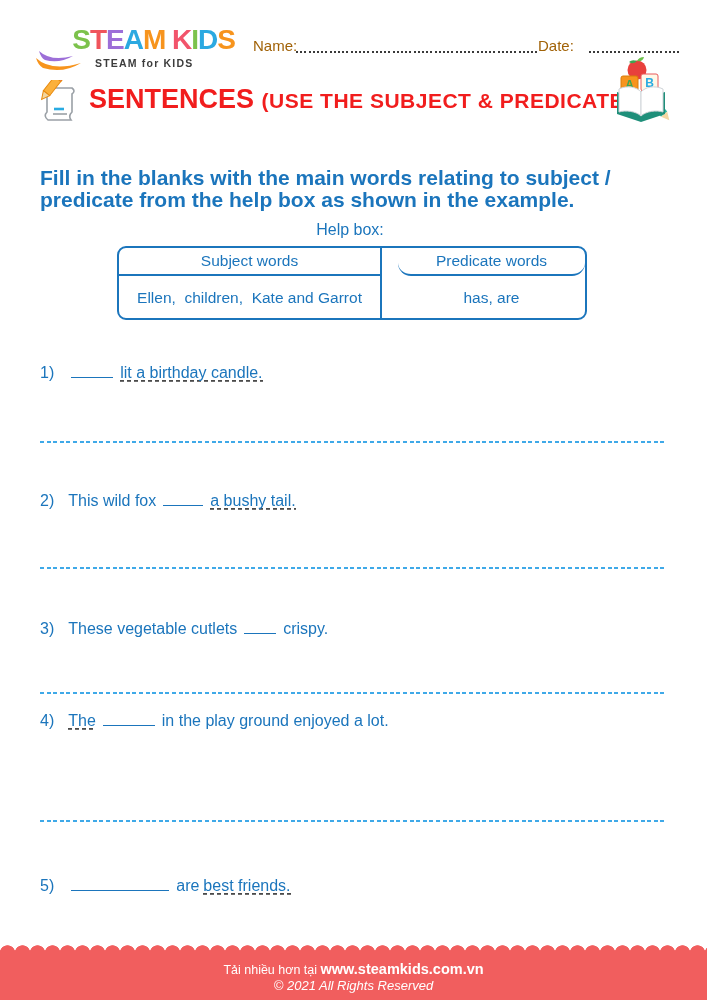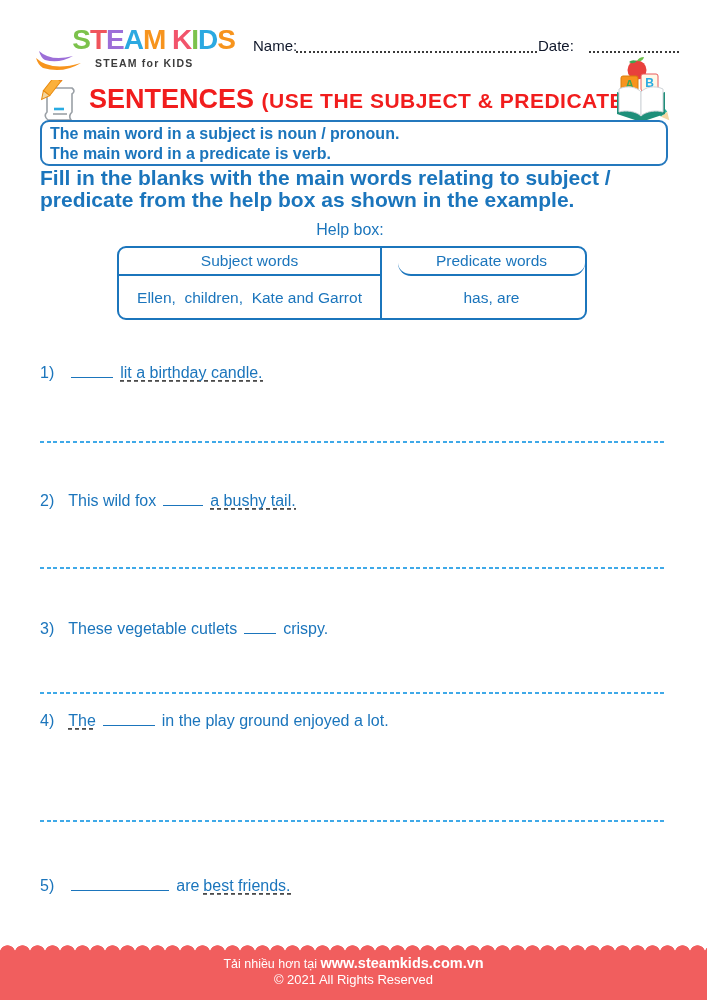--- a/index.html
+++ b/index.html
@@ -5,21 +5,21 @@
   html,body{margin:0;padding:0;background:#fff;}
   .page{
     position:relative;width:707px;height:1000px;background:#ffffff;overflow:hidden;
     font-family:"Liberation Sans",sans-serif;
   }
   
   .logo{position:absolute;left:35px;top:24px;width:200px;height:56px;}
   .logo-letters{font-weight:bold;font-size:28px;letter-spacing:-1px;white-space:pre;line-height:32px;text-align:right;}
   .logo-swoosh{position:absolute;left:0;top:26px;width:62px;height:24px;}
   .logo-tagline{position:absolute;left:60px;top:33px;font-size:10.5px;font-weight:bold;color:#3c3c3c;letter-spacing:1.2px;}
-  .name-row{position:absolute;left:253px;top:37px;width:430px;height:22px;color:#0f172a;font-size:15px;}
+  .name-row{position:absolute;left:253px;top:37px;width:430px;height:22px;color:#a16207;font-size:15px;}
   .name-label{position:absolute;left:0;top:0;}
   .name-line{position:absolute;left:43px;top:14px;width:242px;height:2px;
     background:repeating-linear-gradient(90deg,#3a3a3a 0 2px,transparent 2px 4.2px);}
   .date-label{position:absolute;left:285px;top:0;}
   .date-line{position:absolute;left:336px;top:14px;width:92px;height:2px;
     background:repeating-linear-gradient(90deg,#3a3a3a 0 2px,transparent 2px 4.2px);}
   
   .title-row{position:absolute;left:37px;top:78px;width:640px;height:48px;}
   .pencil-note-icon{position:absolute;left:0;top:2px;width:46px;height:44px;}
   .page-title{position:absolute;left:52px;top:6px;color:#f11d1d;white-space:nowrap;}
@@ -54,23 +54,23 @@
     background-image:repeating-linear-gradient(90deg,#4a4a4a 0 4px,transparent 4px 7px);
     background-size:100% 1.8px;background-repeat:no-repeat;background-position:0 100%;}
   .answer-line{position:absolute;left:40px;width:627px;height:2px;
     background:repeating-linear-gradient(90deg,#3fa9e8 0 4px,transparent 4px 6.6px);}
   
   .footer-scallops{position:absolute;left:0;top:942px;width:707px;height:11px;
     background-image:radial-gradient(circle at 7.5px 11px,#f15e5e 7.4px,rgba(0,0,0,0) 8px);
     background-size:15px 11px;background-repeat:repeat-x;}
   .footer{position:absolute;left:0;top:952px;width:707px;height:48px;background:#f15e5e;
     display:flex;flex-direction:column;align-items:center;color:#ffffff;}
-  .footer-line1{margin-top:3px;font-size:12.5px;}
+  .footer-line1{margin-top:9px;font-size:12.5px;}
   .footer-url{font-weight:bold;font-size:14.5px;}
-  .footer-line2{font-size:13px;margin-top:1px;}
+  .footer-line2{font-size:13px;font-style:italic;margin-top:1px;}
 </style>
 </head>
 <body>
 
 <div class="page">
 
   <div class="logo">
     <span class="logo-swoosh">
       <svg width="62" height="24" viewBox="0 0 62 24">
         <path d="M4 1 Q16 12 38 6 Q24 14 10 10 Q6 8 4 1 Z" fill="#9D6FD8"></path>
@@ -117,24 +117,20 @@
         <text x="20.5" y="33" font-family="Liberation Sans,sans-serif" font-size="12" font-weight="bold" fill="#3AA655" text-anchor="middle">A</text>
         <rect x="32" y="18" width="17" height="17" rx="2" fill="#FFF8E7" stroke="#E8595A"></rect>
         <text x="40.5" y="31" font-family="Liberation Sans,sans-serif" font-size="12" font-weight="bold" fill="#29ABE2" text-anchor="middle">B</text>
         <path d="M8 36 L32 44 L56 36 L56 58 L32 66 L8 58 Z" fill="#1F8F7A"></path>
         <path d="M10 33 C18 29 28 31 32 36 L32 60 C27 55 16 54 10 56 Z" fill="#ffffff" stroke="#cfd4d8"></path>
         <path d="M54 33 C46 29 36 31 32 36 L32 60 C37 55 48 54 54 56 Z" fill="#ffffff" stroke="#cfd4d8"></path>
       </svg>
     </span>
   </div>
 
-  <div class="rules-box">
-    <div>The main word in a subject is noun / pronoun.</div>
-    <div>The main word in a predicate is verb.</div>
-  </div>
 
   <div class="instructions">Fill in the blanks with the main words relating to subject / predicate from the help box as shown in the example.</div>
 
   <div class="help-title">Help box:</div>
   <div class="help-table">
     <div class="ht-row ht-headrow">
       <div class="ht-cell ht-head ht-c1">Subject words</div>
       <div class="ht-cell ht-head ht-c2">Predicate words</div>
     </div>
     <div class="ht-row">

